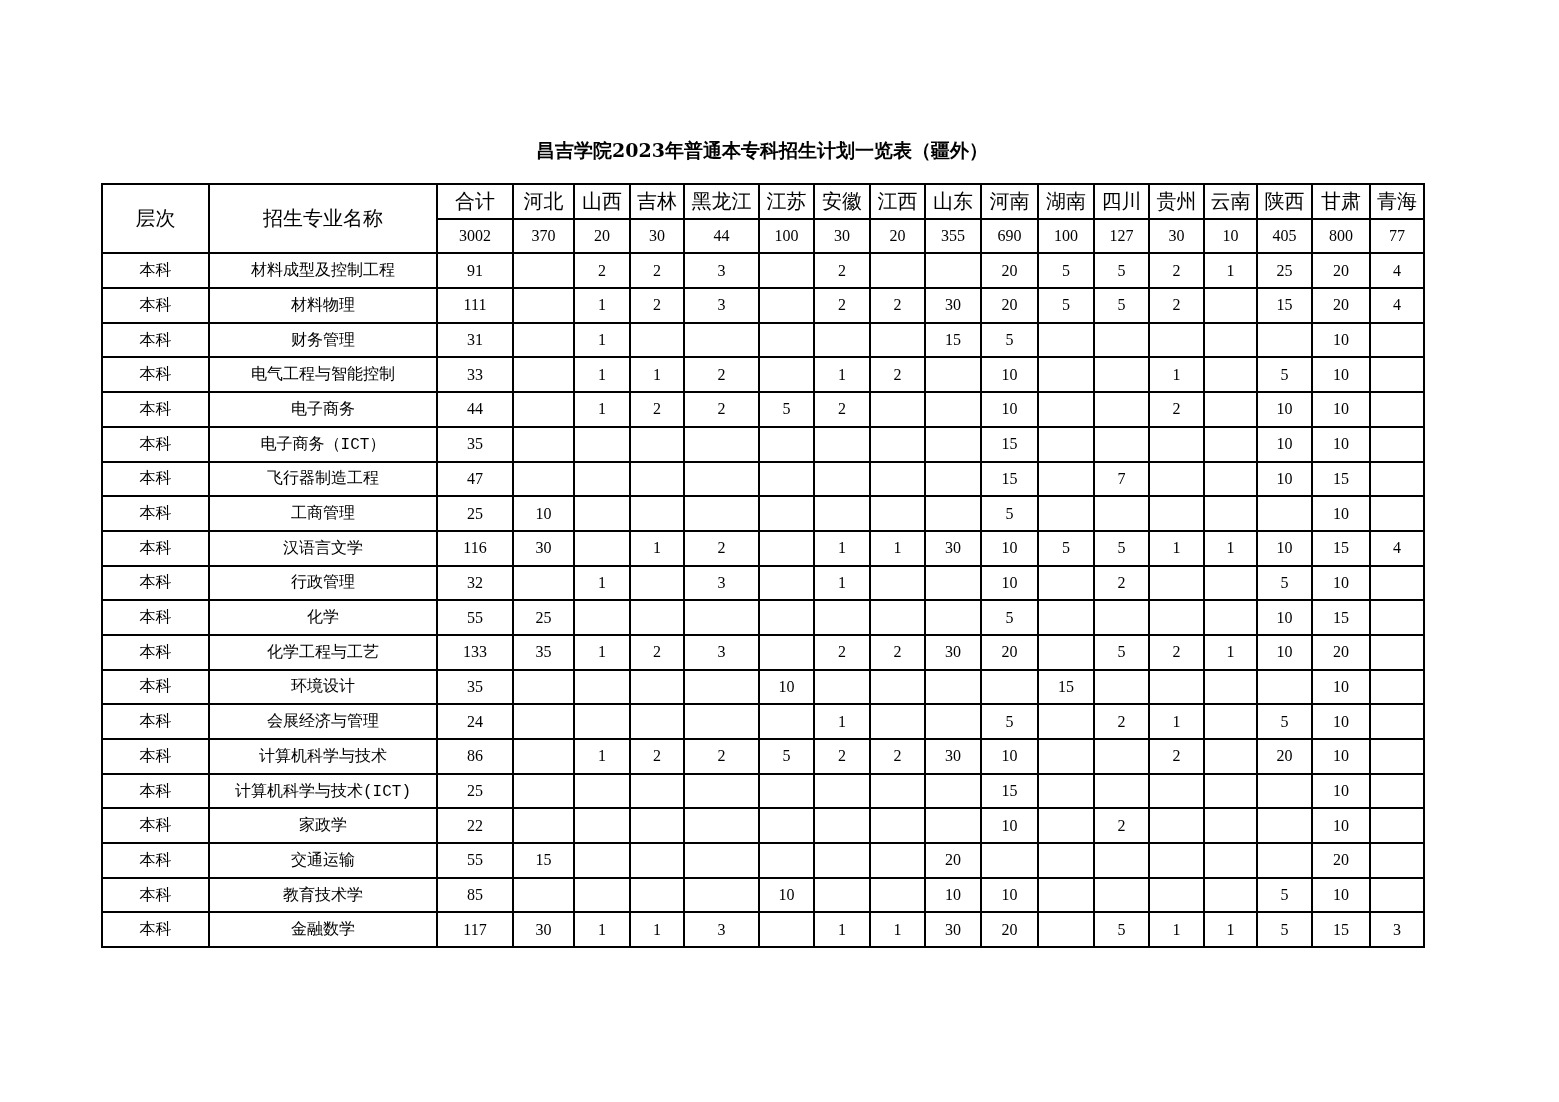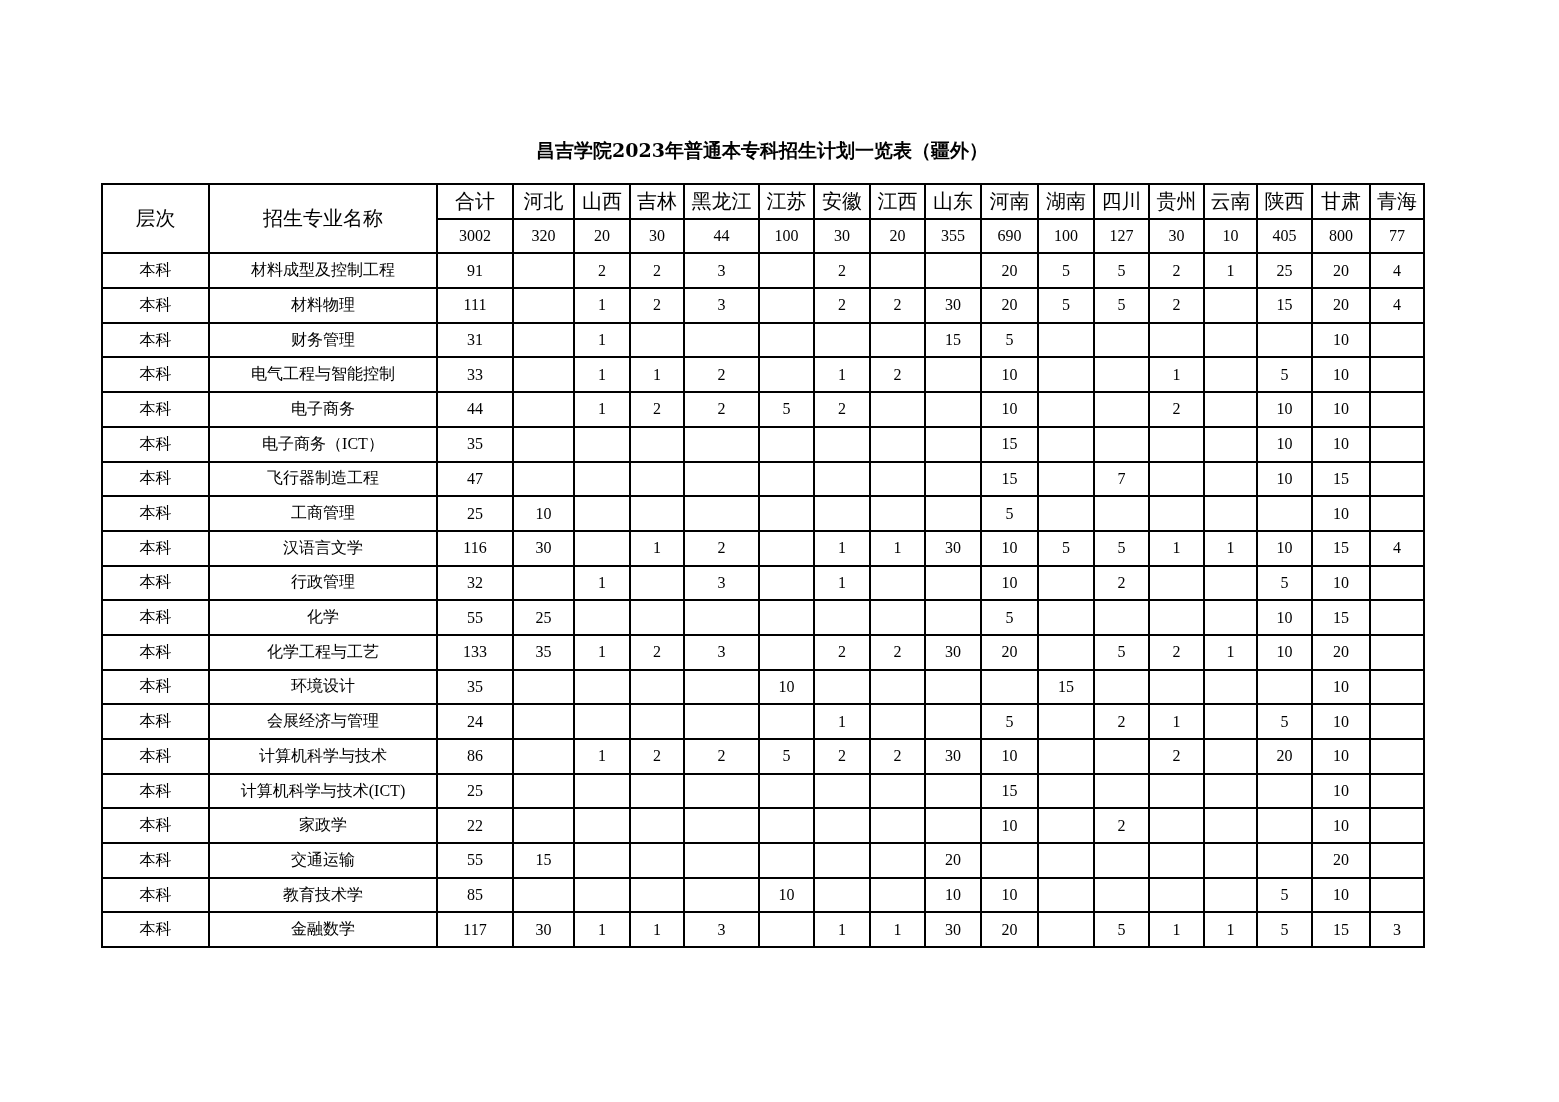--- a/index.html
+++ b/index.html
@@ -13,21 +13,21 @@
     position: absolute; left: 101px; top: 183px;
     border-collapse: collapse; table-layout: fixed;
     font-size: 16px;
   }
   table.plan td, table.plan th {
     border: 2px solid #000; text-align: center; vertical-align: middle;
     padding: 0; font-weight: normal; height: 32.7px; white-space: nowrap; overflow: hidden;
   }
   table.plan th { font-family: "DejaVu Sans", "Liberation Sans", sans-serif; font-size: 20px; }
   .num { font-family: "Liberation Serif", "DejaVu Serif", serif; font-size: 16px; }
-  .txt { font-family: Liberation Serif, serif; font-size: 16px; }
+  .txt { font-family: Liberation Mono, monospace; font-size: 16px; }
 </style>
 </head>
 <body>
 
 <div class="title">昌吉学院2023年普通本专科招生计划一览表（疆外）</div>
 
 <table class="plan">
   <colgroup>
     <col style="width:107px">
       <col style="width:228px">
@@ -66,21 +66,21 @@
         <th>湖南</th>
         <th>四川</th>
         <th>贵州</th>
         <th>云南</th>
         <th>陕西</th>
         <th>甘肃</th>
         <th>青海</th>
       </tr>
       <tr>
         <td class="num">3002</td>
-        <td class="num">320</td>
+        <td class="num">370</td>
         <td class="num">20</td>
         <td class="num">30</td>
         <td class="num">44</td>
         <td class="num">100</td>
         <td class="num">30</td>
         <td class="num">20</td>
         <td class="num">355</td>
         <td class="num">690</td>
         <td class="num">100</td>
         <td class="num">127</td>

